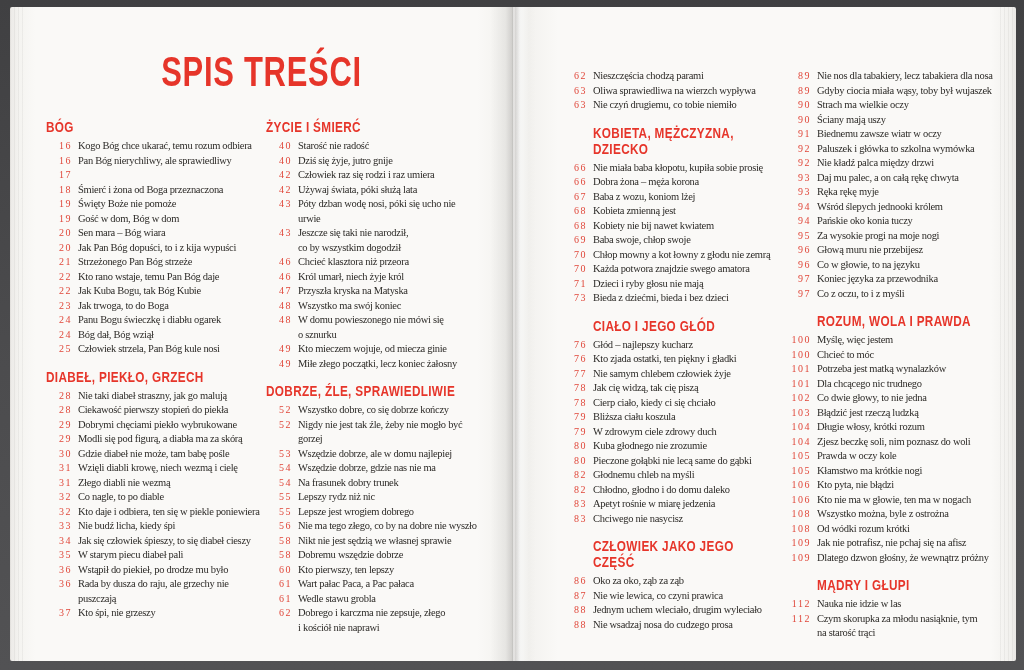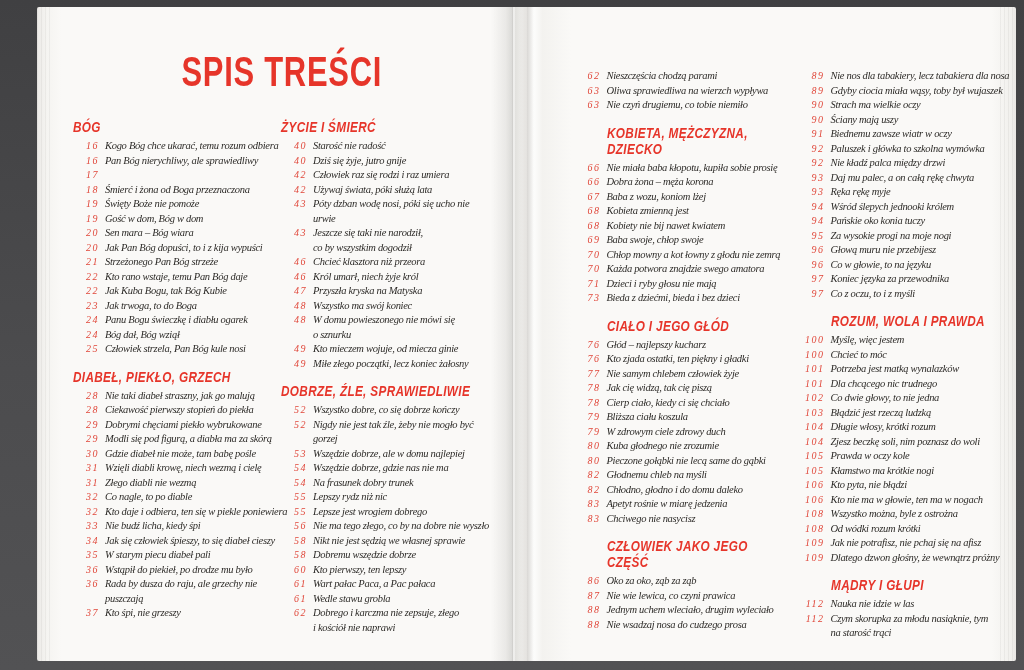--- a/index.html
+++ b/index.html
@@ -14,21 +14,20 @@
   }
   .page{
     position:relative;flex:1 1 50%;
     background:var(--paper,#faf9f7);
   }
   .page-left{
     border-radius:2px 0 0 2px;
     background:linear-gradient(to right,
       #eceae7 0%, #f5f4f1 2%, var(--paper,#faf9f7) 5%,
       var(--paper,#faf9f7) 93%, #f2f1ee 98.6%, #e7e5e2 100%);
-    margin-left:27px;
   }
   .page-right{
     border-radius:0 2px 2px 0;
     background:linear-gradient(to right,
       #dcdad7 0%, #fdfdfc 1.4%, #f3f2ef 3.2%, var(--paper,#faf9f7) 9%,
       var(--paper,#faf9f7) 95%, #f1f0ed 99%, #e9e7e4 100%);
   }
   .edge-stack{
     position:absolute;top:0;bottom:0;width:16px;pointer-events:none;
     background:repeating-linear-gradient(to right,
@@ -46,24 +45,24 @@
       rgba(0,0,0,0.07) 55%, rgba(0,0,0,0.02) 70%, rgba(0,0,0,0) 100%);
   }
   .toc-title{
     position:absolute;top:42px;left:0;right:0;text-align:center;
     font-family:"Liberation Sans", sans-serif;font-weight:bold;
     font-size:43px;line-height:44px;letter-spacing:1px;
     color:var(--accent,#e6352a);
     transform:scaleX(0.72);transform-origin:50% 50%;
     white-space:nowrap;
   }
-  .col{position:absolute;width:238px;font-style:italic;--numw:26px;}
+  .col{position:absolute;width:238px;--numw:26px;}
   .col-wide-num{--numw:28px;}
   .pos-l1{left:36px;top:112px;}
-  .pos-l2{left:244px;top:112px;}
+  .pos-l2{left:256px;top:112px;}
   .pos-r1{left:48px;top:62px;}
   .pos-r2{left:270px;top:62px;}
   .section-heading{
     font-family:"Liberation Sans", sans-serif;font-weight:bold;
     font-size:14px;line-height:16px;letter-spacing:0.4px;
     color:var(--accent,#e6352a);
     margin:12px 0 4px 0;white-space:pre-line;
     transform:scaleX(0.84);transform-origin:0 50%;
   }
   .section:first-child > .section-heading{margin-top:0;}

